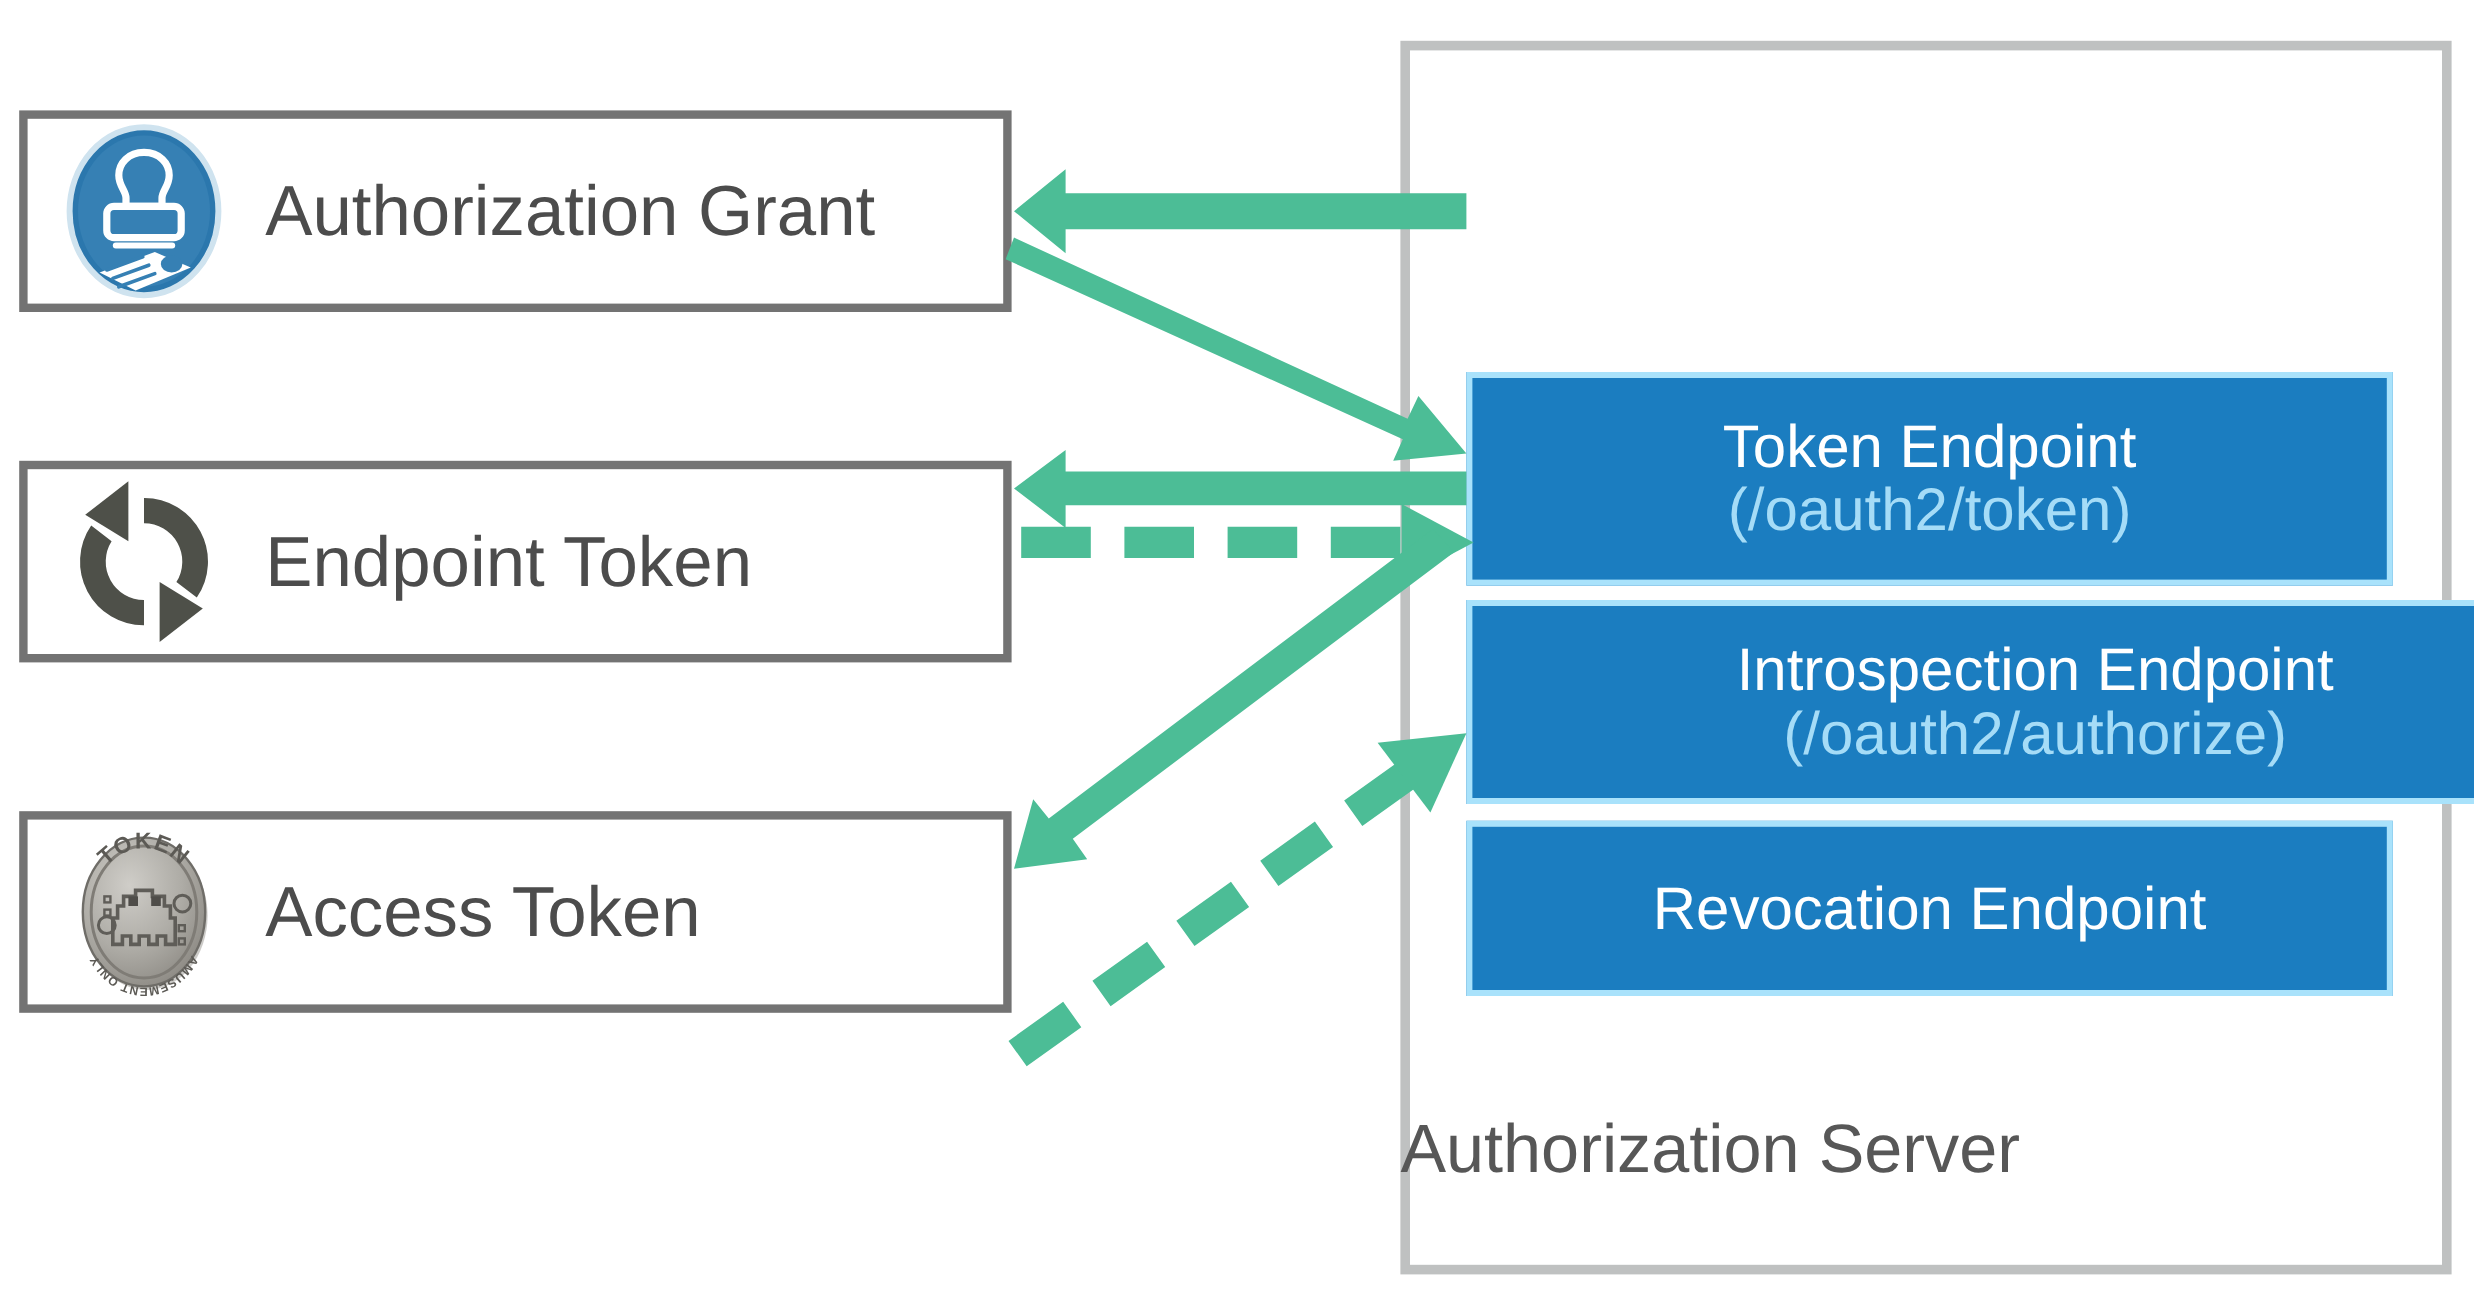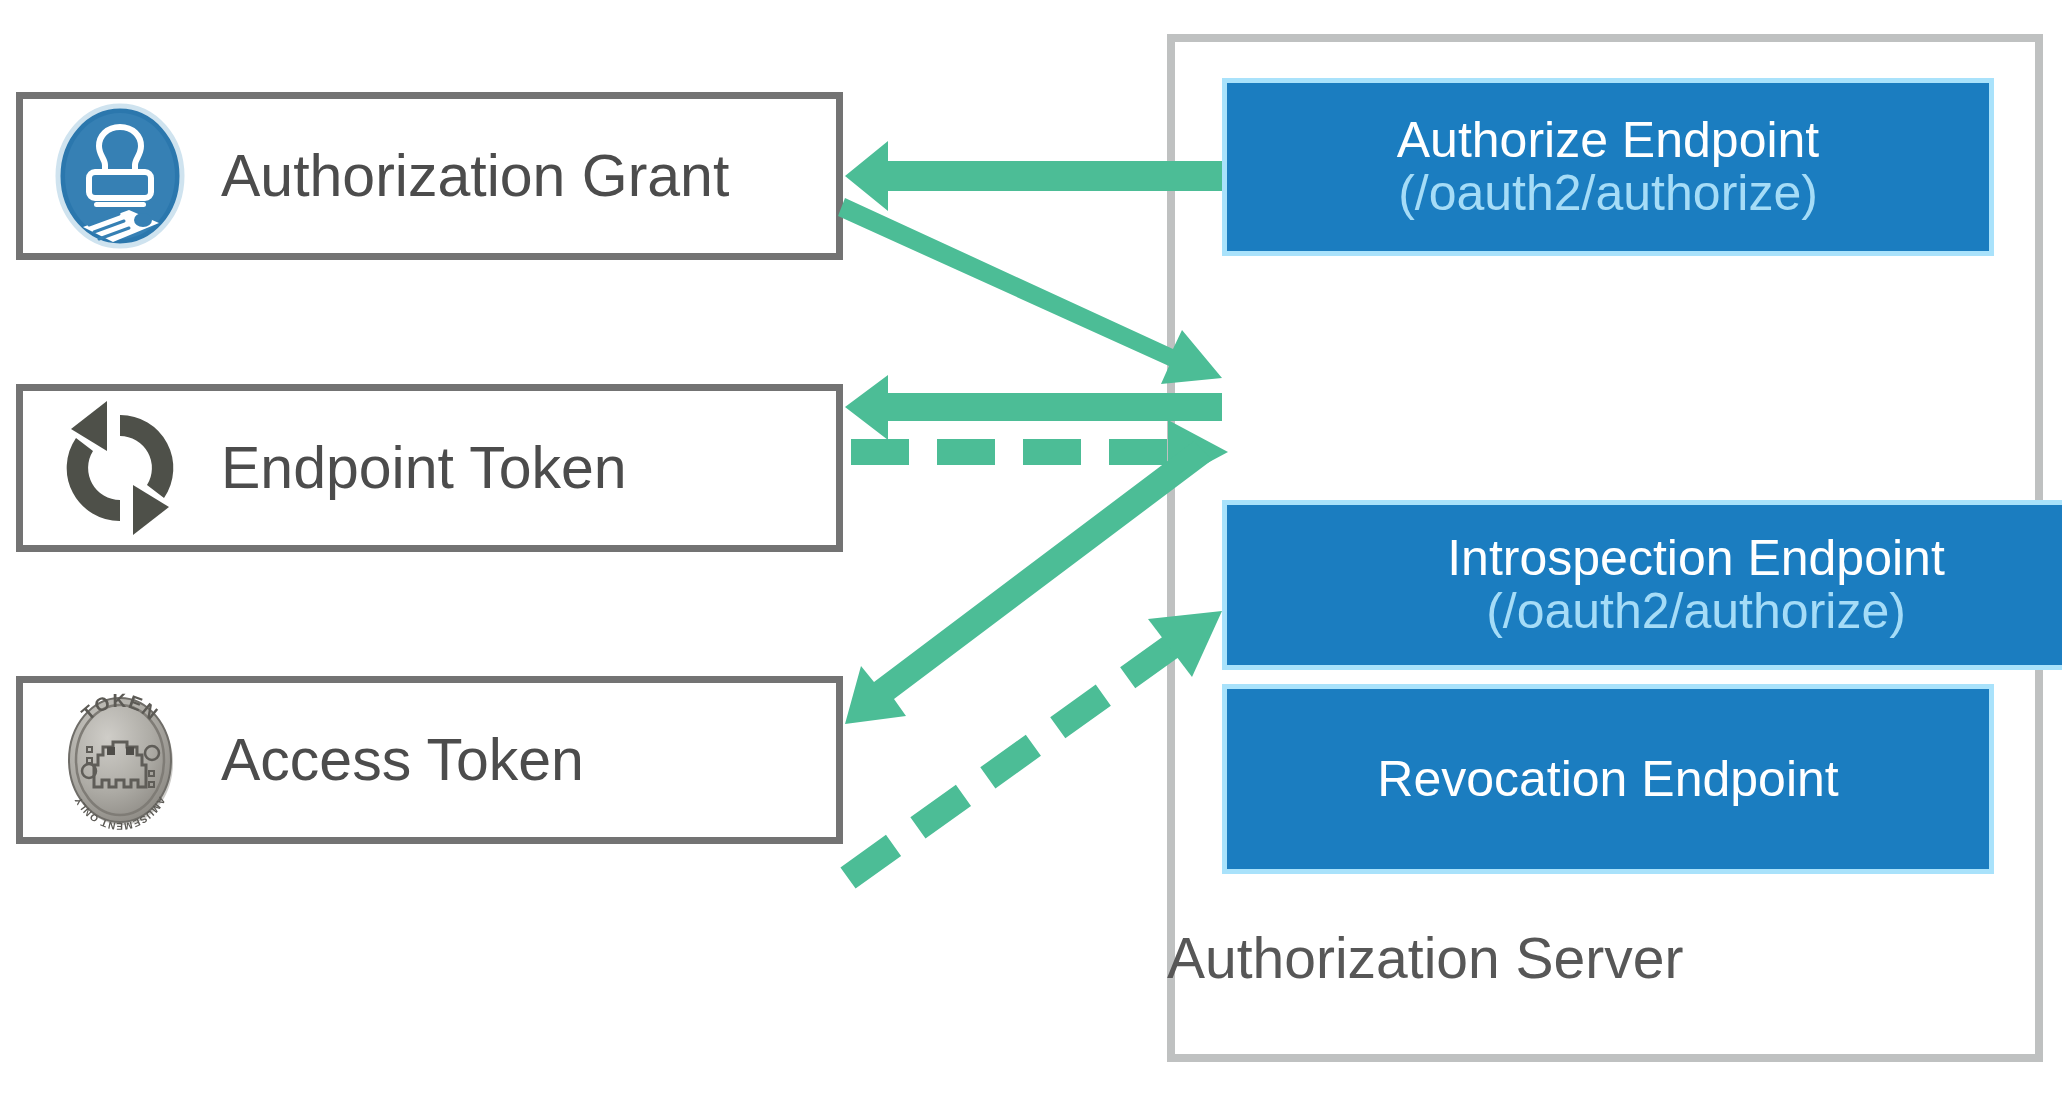--- a/index.html
+++ b/index.html
@@ -86,21 +86,21 @@
   }
   .endpoint-path {
     font-size: 50px;
     line-height: 1.06;
     color: #a5dcf7;
     white-space: nowrap;
   }
   #ep-authorize    { left: 1222px; top: 78px;  width: 772px; height: 178px; }
   #ep-token        { left: 1222px; top: 310px; width: 772px; height: 178px; }
   #ep-introspect   { left: 1222px; top: 500px; width: 908px; height: 170px; padding-left: 40px; }
-  #ep-revoke       { left: 1222px; top: 684px; width: 772px; height: 190px; }
+  #ep-revoke       { left: 1222px; top: 684px; width: 772px; height: 146px; }
 
   #server-title {
     position: absolute;
     left: 1167px;
     top: 925px;
     width: 876px;
     text-align: left;
     font-size: 57px;
     color: #575757;
     white-space: nowrap;
@@ -193,25 +193,25 @@
         <rect x="42" y="73" width="5" height="5" fill="none" stroke="#5f5d58" stroke-width="2"></rect>
         <rect x="104" y="86" width="5" height="5" fill="none" stroke="#5f5d58" stroke-width="2"></rect>
         <rect x="104" y="97" width="5" height="5" fill="none" stroke="#5f5d58" stroke-width="2"></rect>
       </svg>
     </div>
     <div class="concept-label">Access Token</div>
   </div>
 
   <div id="server-panel"></div>
 
-  <div class="endpoint-box" id="ep-authorize">
-    <div class="endpoint-name">Authorize Endpoint</div>
-    <div class="endpoint-path">(/oauth2/authorize)</div>
-  </div>
-
+
+  <div class="endpoint-box" id="ep-token">
+    <div class="endpoint-name">Token Endpoint</div>
+    <div class="endpoint-path">(/oauth2/token)</div>
+  </div>
 
   <div class="endpoint-box" id="ep-introspect">
     <div class="endpoint-name">Introspection Endpoint</div>
     <div class="endpoint-path">(/oauth2/authorize)</div>
   </div>
 
   <div class="endpoint-box" id="ep-revoke">
     <div class="endpoint-name">Revocation Endpoint</div>
   </div>
 

